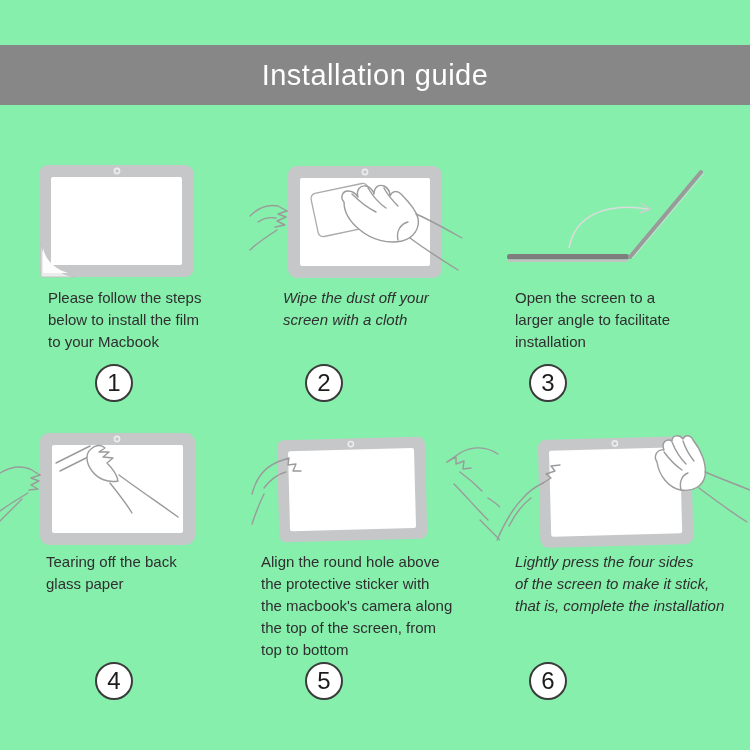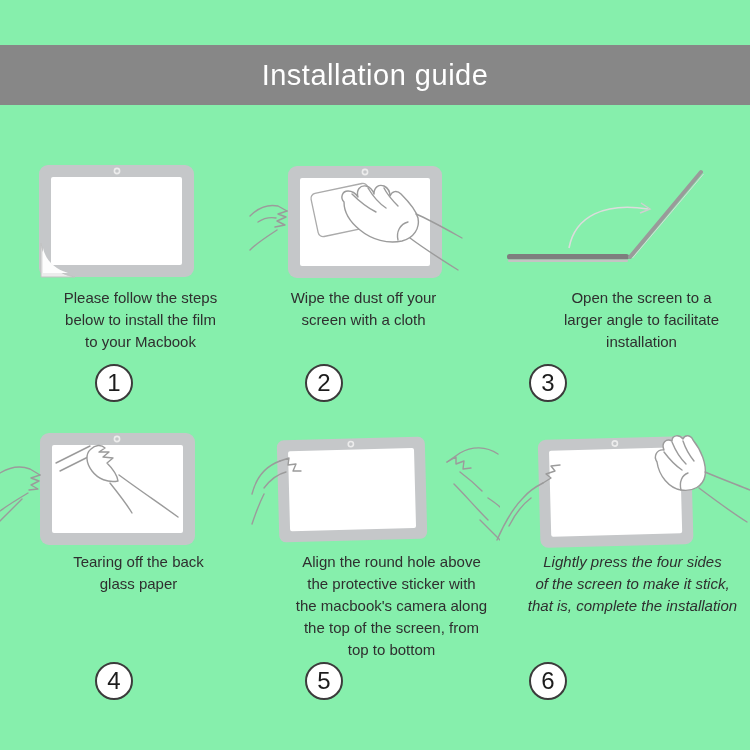--- a/index.html
+++ b/index.html
@@ -11,38 +11,38 @@
     position:absolute;left:0;top:45px;width:750px;height:60px;
     background:#878787;color:#ffffff;
     display:flex;align-items:center;justify-content:center;
     font-size:29px;letter-spacing:.5px;
   }
   figure{margin:0;padding:0;}
   .ill{position:absolute;}
   .ill svg{display:block;width:100%;height:100%;}
   .caption{
     position:absolute;margin:0;font-size:15px;line-height:22px;
-    color:#2f2f2f;white-space:pre-line;text-align:center;
+    color:#2f2f2f;white-space:pre-line;
   }
   .stepnum{
     position:absolute;width:34px;height:34px;border:2px solid #3b3b3b;border-radius:50%;
     display:flex;align-items:center;justify-content:center;
     font-size:24px;color:#1c1c1c;background:#fff;
   }
   .ill1{left:30px;top:158px;width:205px;height:130px;}
   .ill2{left:248px;top:158px;width:225px;height:130px;}
   .ill3{left:505px;top:160px;width:240px;height:120px;}
   .ill4{left:0;top:425px;width:250px;height:125px;}
   .ill5{left:248px;top:428px;width:252px;height:118px;}
   .ill6{left:495px;top:428px;width:255px;height:120px;}
   .cap1{left:48px;top:287px;width:185px;}
-  .cap2{left:271px;top:287px;width:185px;}
-  .cap3{left:544px;top:287px;width:195px;}
+  .cap2{left:283px;top:287px;width:185px;font-style:italic;}
+  .cap3{left:515px;top:287px;width:195px;}
   .cap4{left:46px;top:551px;width:185px;}
-  .cap5{left:284px;top:551px;width:215px;}
+  .cap5{left:261px;top:551px;width:215px;}
   .cap6{left:515px;top:551px;width:235px;font-style:italic;}
   .num1{left:95px;top:364px;}
   .num2{left:305px;top:364px;}
   .num3{left:529px;top:364px;}
   .num4{left:95px;top:662px;}
   .num5{left:305px;top:662px;}
   .num6{left:529px;top:662px;}
   .lineart{stroke:#9b9b9b;stroke-width:1.4;fill:none;stroke-linecap:round;stroke-linejoin:round;}
   .handfill{stroke:#9b9b9b;stroke-width:1.4;fill:#ffffff;stroke-linecap:round;stroke-linejoin:round;}
 </style>

